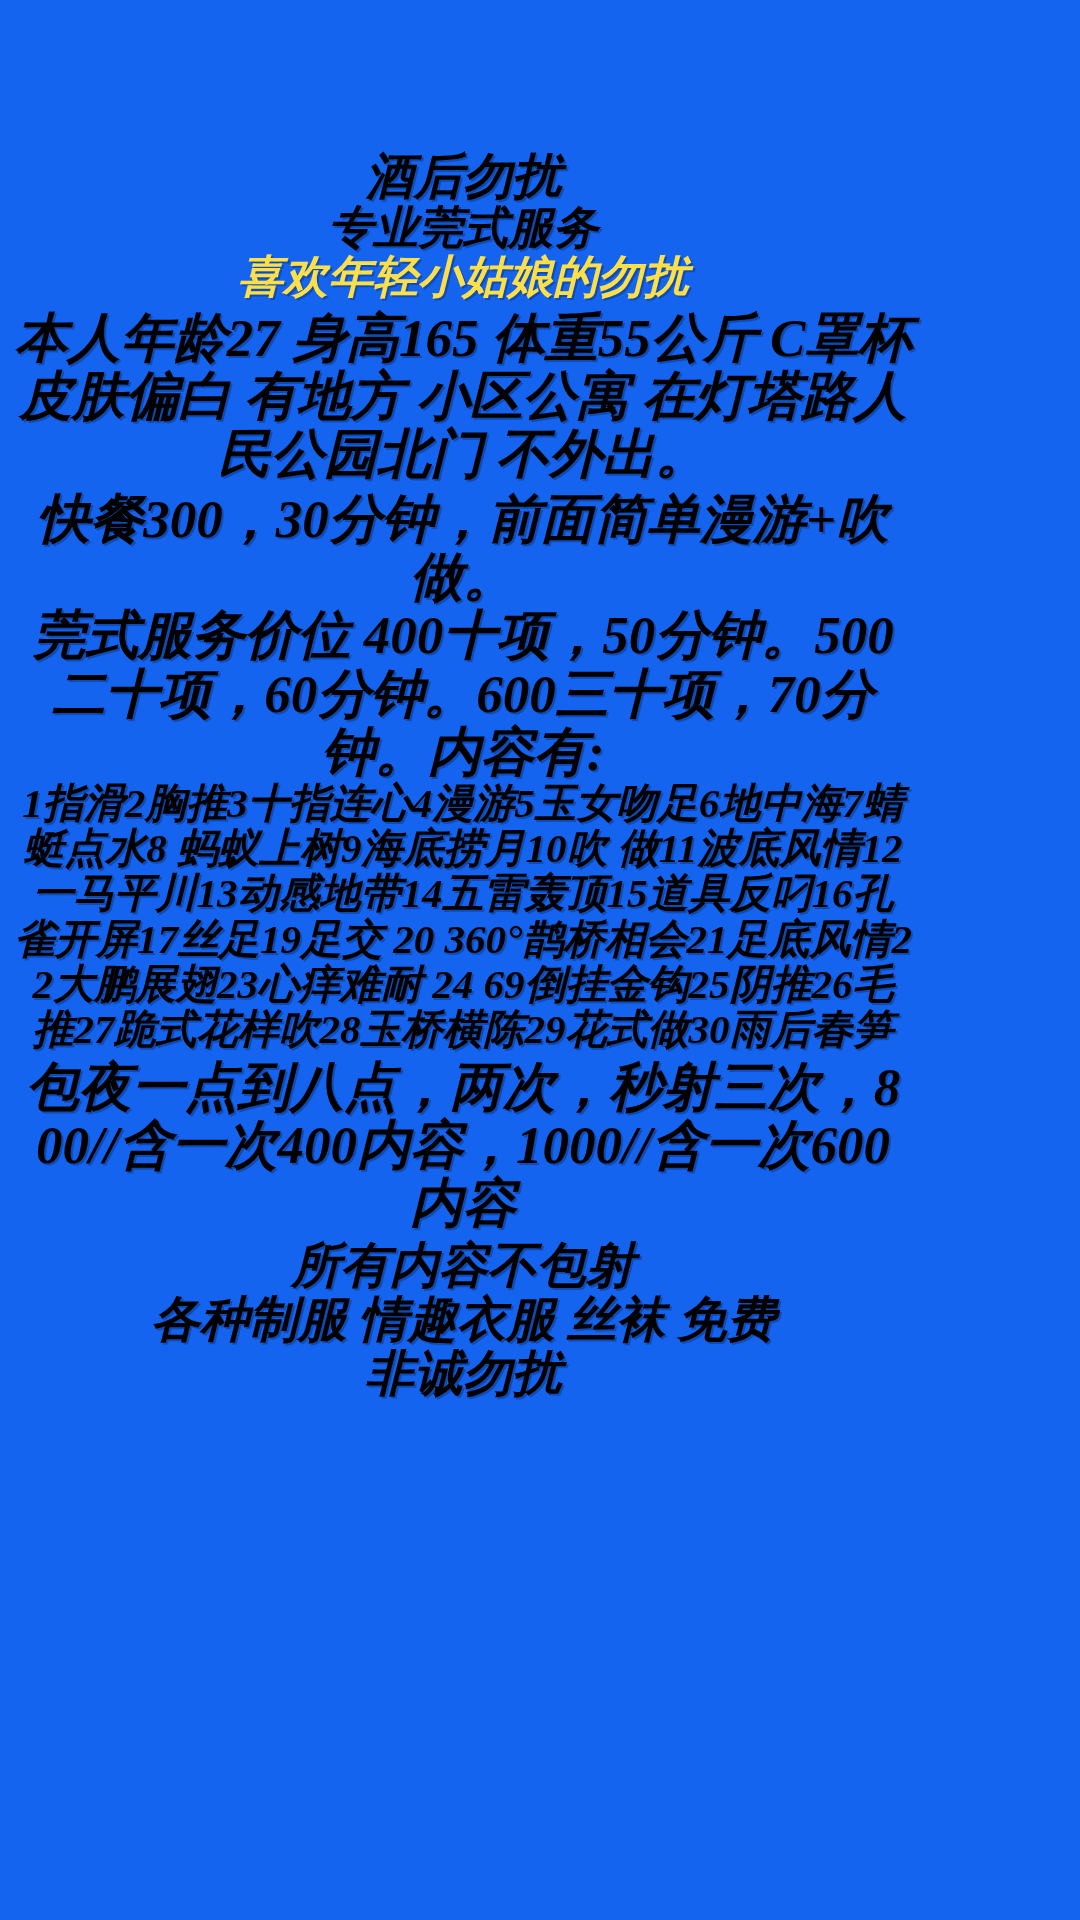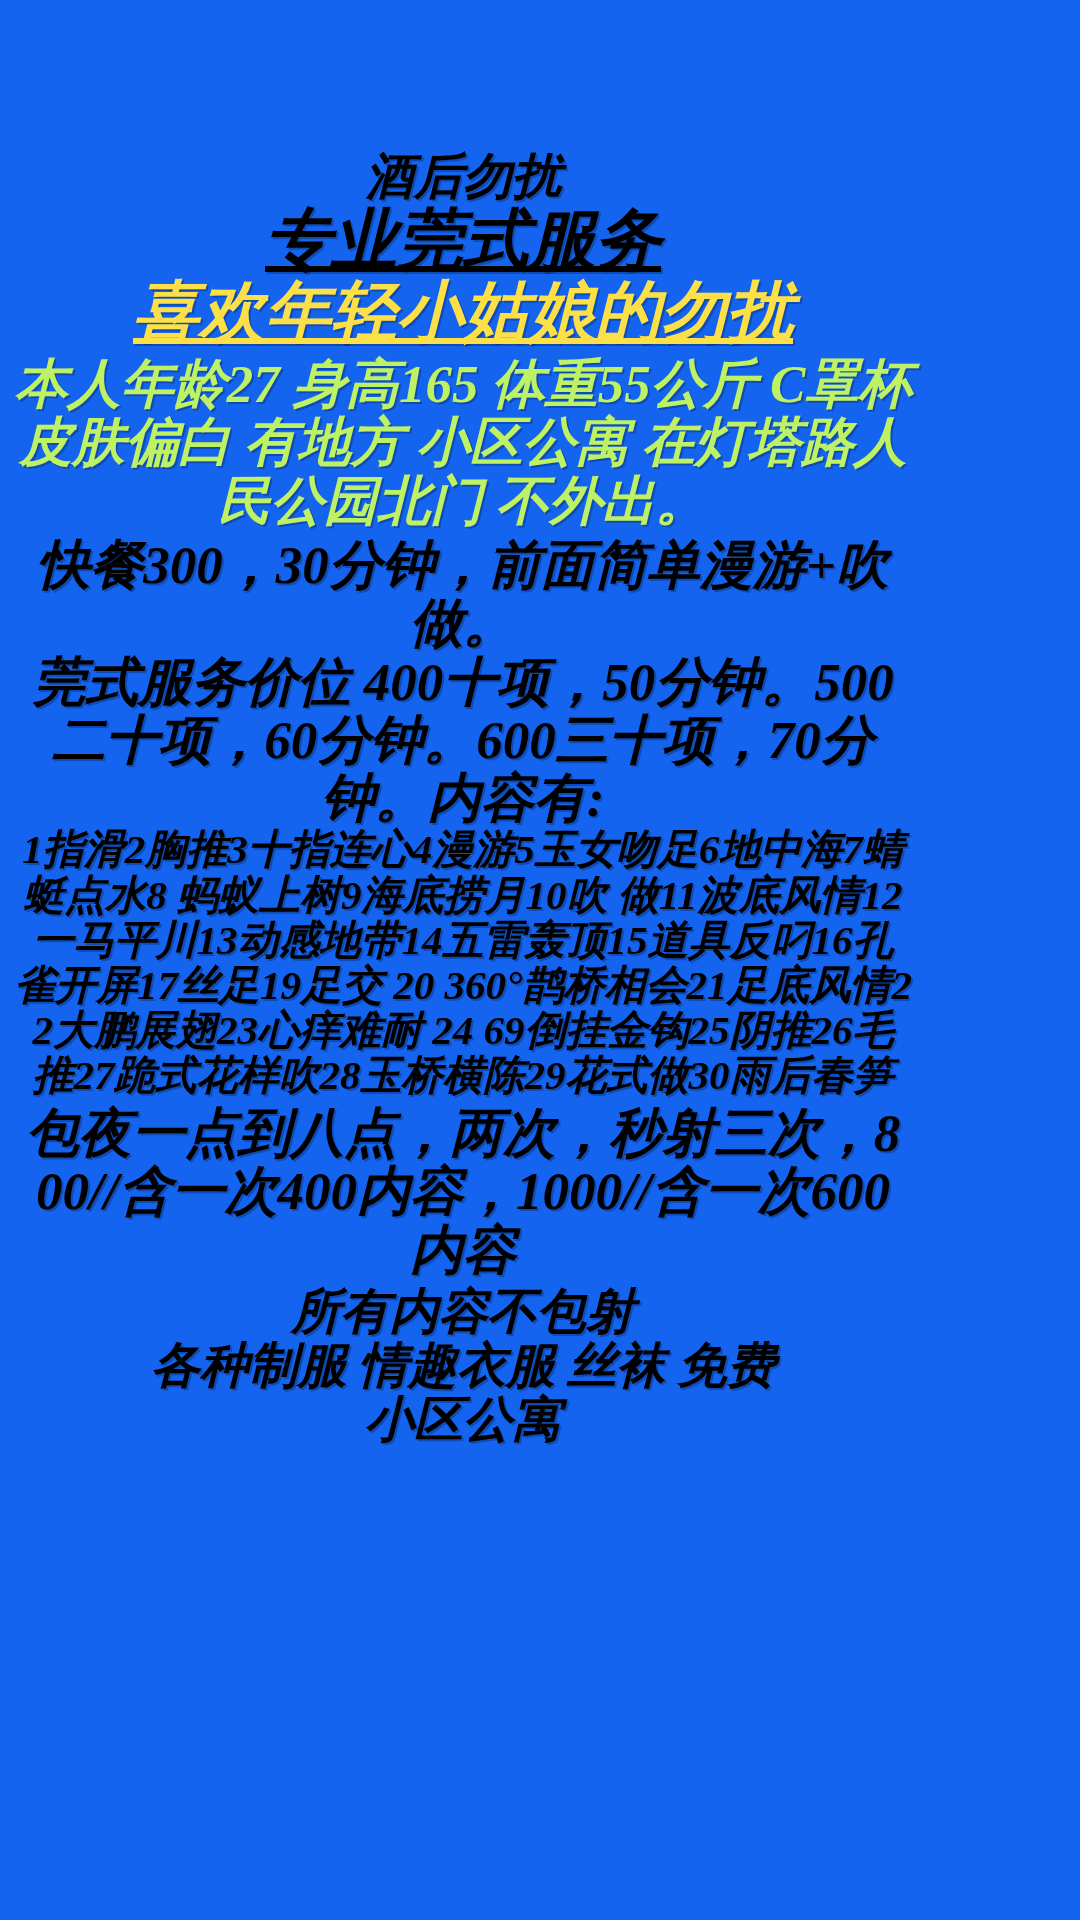--- a/index.html
+++ b/index.html
@@ -30,21 +30,21 @@
     font-weight: 700;
     text-align: center;
     letter-spacing: 0px;
     line-height: 1.10;
     width: 100%;
     white-space: pre-wrap;
     word-break: break-all;
     text-shadow: 2px 2px 0 rgba(0,0,0,0.25);
   }
   .s-head   { font-size: 49px; }
-  .s-sub    { font-size: 66px; text-decoration: underline; }
+  .s-sub    { font-size: 45px; }
   .s-body   { font-size: 53px; }
   .s-list   { font-size: 41px; }
   .s-small  { font-size: 49px; }
   .block {
     width: 100%;
     margin: 0;
   }
   .gap-sm { height: 6px; }
 </style>
 </head>
@@ -54,21 +54,21 @@
 
   <div class="block">
     <div class="line s-head" style="color: rgb(0, 0, 0);">酒后勿扰</div>
     <div class="line s-sub" style="color: rgb(0, 0, 0);">专业莞式服务</div>
     <div class="line s-sub" style="color: #fde047;">喜欢年轻小姑娘的勿扰</div>
   </div>
 
   <div class="gap-sm"></div>
 
   <div class="block">
-    <div class="line s-body" style="color: #bef264;">本人年龄27 身高165 体重55公斤 C罩杯 皮肤偏白 有地方 小区公寓 在灯塔路人民公园北门 不外出。</div>
+    <div class="line s-body" style="color: #000000;">本人年龄27 身高165 体重55公斤 C罩杯 皮肤偏白 有地方 小区公寓 在灯塔路人民公园北门 不外出。</div>
   </div>
 
   <div class="gap-sm"></div>
 
   <div class="block">
     <div class="line s-body" style="color: rgb(0, 0, 0); text-align: center;">快餐300，30分钟，前面简单漫游+吹做。</div>
     <div class="line s-body" style="color: #000000;">莞式服务价位 400十项，50分钟。500二十项，60分钟。600三十项，70分钟。内容有:</div>
   </div>
 
   <div class="block">
@@ -79,16 +79,16 @@
 
   <div class="block">
     <div class="line s-body" style="color: rgb(0, 0, 0);">包夜一点到八点，两次，秒射三次，800//含一次400内容，1000//含一次600内容</div>
   </div>
 
   <div class="gap-sm"></div>
 
   <div class="block">
     <div class="line s-small" style="color: rgb(0, 0, 0);">所有内容不包射</div>
     <div class="line s-small" style="color: rgb(0, 0, 0);">各种制服 情趣衣服 丝袜 免费</div>
-    <div class="line s-small" style="color: rgb(0, 0, 0);">小区公寓</div>
+    <div class="line s-small" style="color: rgb(0, 0, 0);">非诚勿扰</div>
   </div>
 
 </div>
 
 </body></html>

